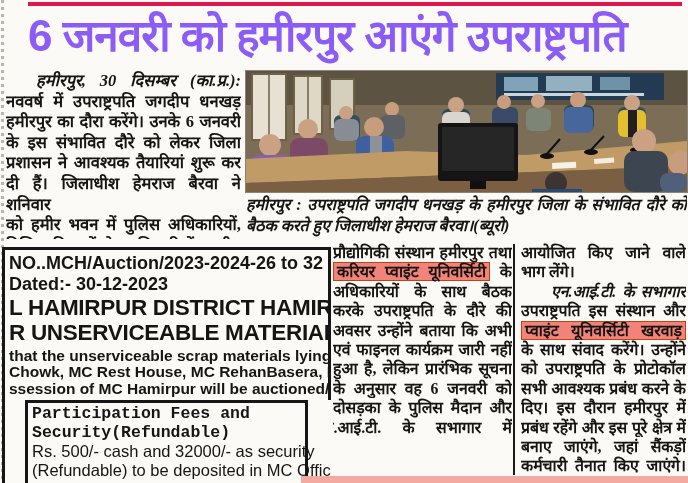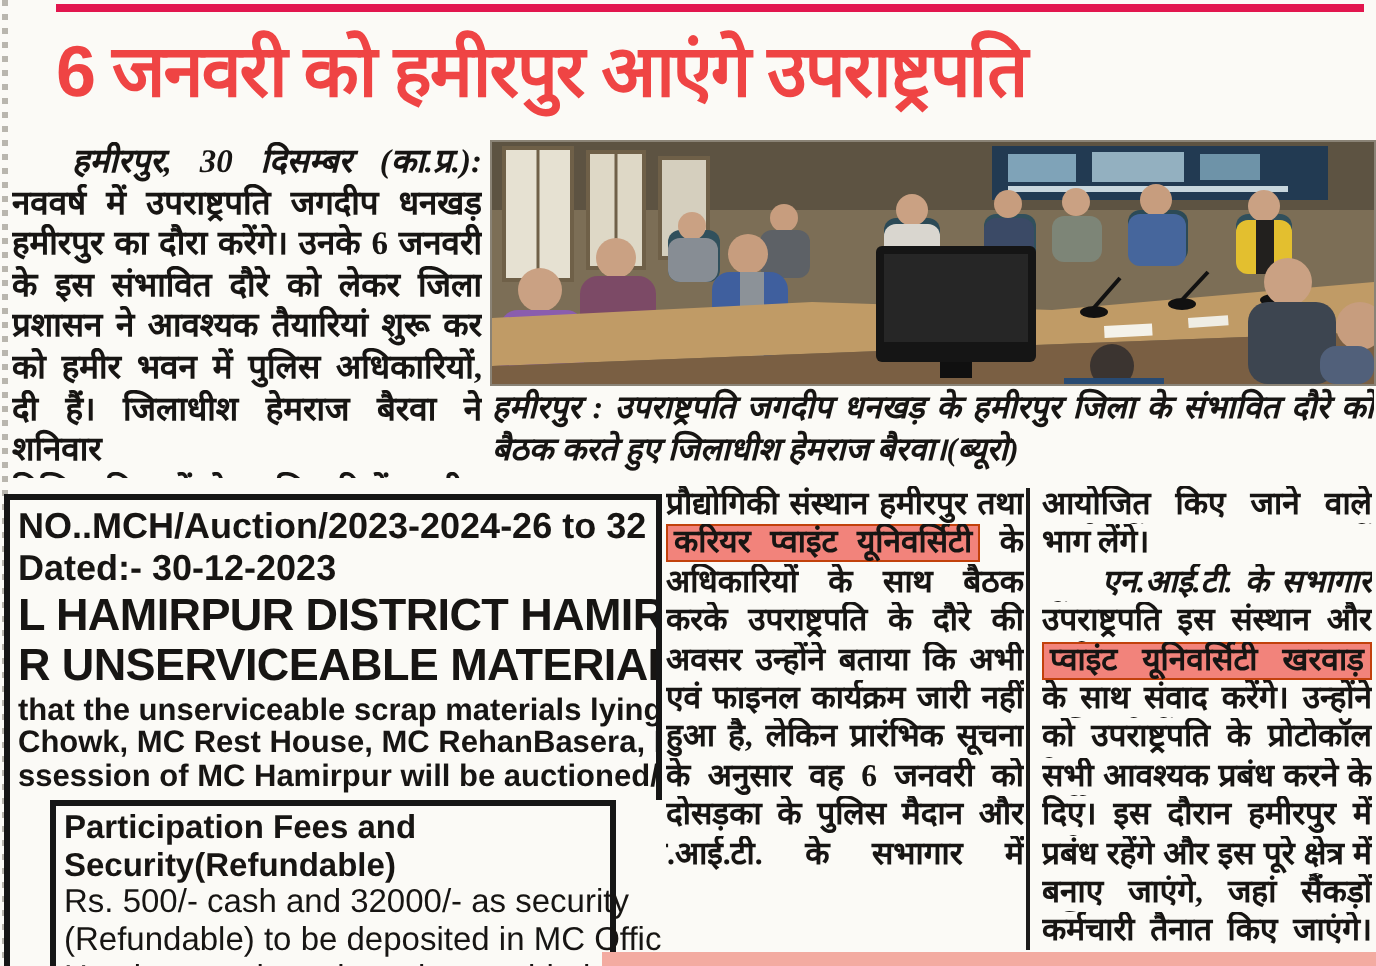--- a/index.html
+++ b/index.html
@@ -10,22 +10,22 @@
   }
   
   .perf{
     position:absolute;left:1px;top:0;width:3px;height:483px;
     background-image:repeating-linear-gradient(to bottom,#b9b6ae 0 3px,transparent 3px 7px);
   }
   .masthead-rule{position:absolute;left:28px;top:2px;width:654px;height:4px;background:#e2164e;}
   .headline{
     position:absolute;left:28px;top:9px;width:654px;height:56px;
     font-family:"Liberation Sans","DejaVu Sans",sans-serif;
-    font-weight:700;font-size:36px;line-height:54px;letter-spacing:-1px;
-    white-space:nowrap;color:#ef4444;
+    font-weight:700;font-size:44px;line-height:54px;letter-spacing:-1px;
+    white-space:nowrap;color:#8b5cf6;
   }
   
   .lead-col{
     position:absolute;left:6px;top:71px;width:235px;height:168px;overflow:hidden;
     font-size:16.5px;line-height:20.6px;font-weight:600;
   }
   
   .tl{white-space:nowrap;}
   .just .tl{text-align:justify;text-align-last:justify;white-space:normal;height:var(--lh);overflow:hidden;}
   .tl.nj{text-align-last:left;}
@@ -53,21 +53,21 @@
   }
   .auction .big{
     font-weight:700;font-size:22.5px;line-height:25px;letter-spacing:-.3px;white-space:nowrap;
   }
   .auction .bodytxt{font-size:15.5px;line-height:16.4px;font-weight:600;margin-top:3px;}
   .fees-box{
     position:absolute;left:20px;top:150px;width:283px;height:95px;
     border:3px solid #161616;box-sizing:border-box;padding:2px 4px;
     background:#fbfaf6;
   }
-  .fees-box .ftitle{font-weight:700;font-size:16.5px;line-height:18.5px;}
+  .fees-box .ftitle{font-weight:700;font-size:16.5px;line-height:18.5px;font-family:Liberation Mono, monospace;}
   .fees-box .flines{font-size:16.5px;line-height:18.8px;font-weight:500;}
   
   .newscol{
     position:absolute;top:243px;height:240px;overflow:hidden;
     font-size:15.8px;line-height:19.4px;font-weight:600;--lh:19.4px;
   }
   .col-mid{left:333px;width:179px;}
   .col-mid .tl:nth-child(n+10){margin-left:-17px;}
   .col-right{left:521px;width:165px;}
   .colrule{position:absolute;left:513px;top:244px;width:2px;height:231px;background:#1c1b1a;}
@@ -80,22 +80,22 @@
   <div class="perf"></div>
   <div class="masthead-rule"></div>
   <div class="headline">6 जनवरी को हमीरपुर आएंगे उपराष्ट्रपति</div>
 
   <div class="lead-col just">
       <div class="tl ind"><span>हमीरपुर, 30 दिसम्बर (का.प्र.):</span></div>
       <div class="tl"><span>नववर्ष में उपराष्ट्रपति जगदीप धनखड़</span></div>
       <div class="tl"><span>हमीरपुर का दौरा करेंगे। उनके 6 जनवरी</span></div>
       <div class="tl"><span>के इस संभावित दौरे को लेकर जिला</span></div>
       <div class="tl"><span>प्रशासन ने आवश्यक तैयारियां शुरू कर</span></div>
+      <div class="tl"><span>दी हैं। जिलाधीश हेमराज बैरवा ने शनिवार</span></div>
       <div class="tl"><span>को हमीर भवन में पुलिस अधिकारियों,</span></div>
-      <div class="tl"><span>दी हैं। जिलाधीश हेमराज बैरवा ने शनिवार</span></div>
       <div class="tl"><span>विभिन्न विभागों के अधिकारियों, राष्ट्रीय</span></div>
     </div>
 
   <div class="photo">
     <svg viewBox="0 0 441 121" preserveAspectRatio="none">
 
       <rect x="0" y="0" width="441" height="121" fill="#7c6e56"></rect>
       <rect x="0" y="0" width="441" height="34" fill="#5d5342"></rect>
 
       <rect x="6" y="3" width="34" height="66" fill="#e6e1d2" stroke="#6f6048" stroke-width="2"></rect>

